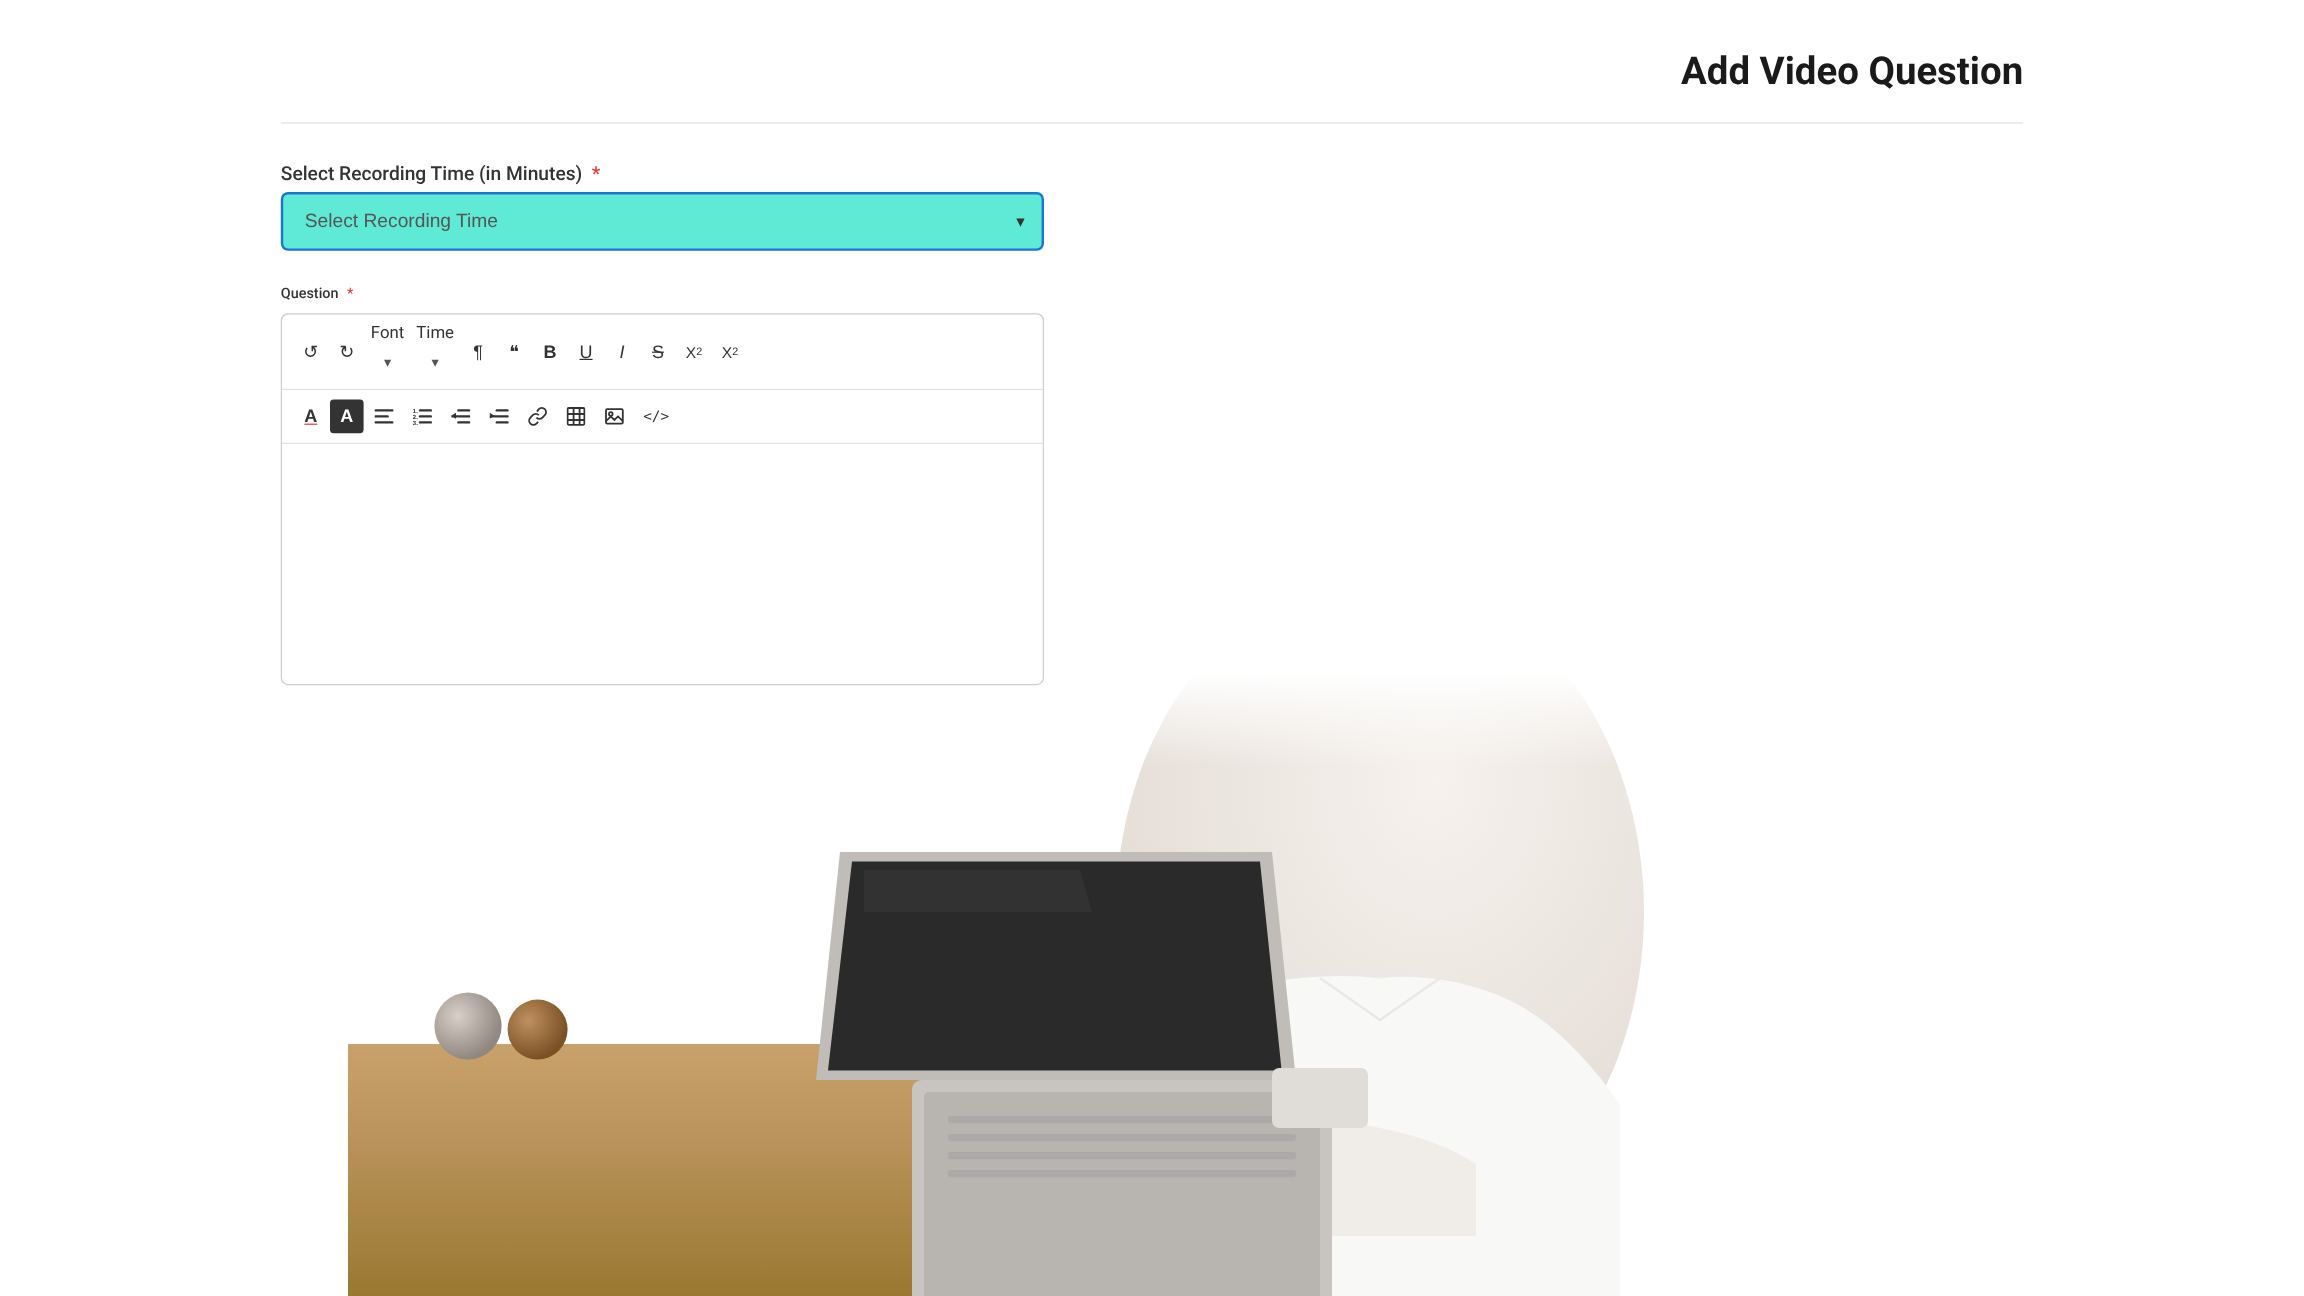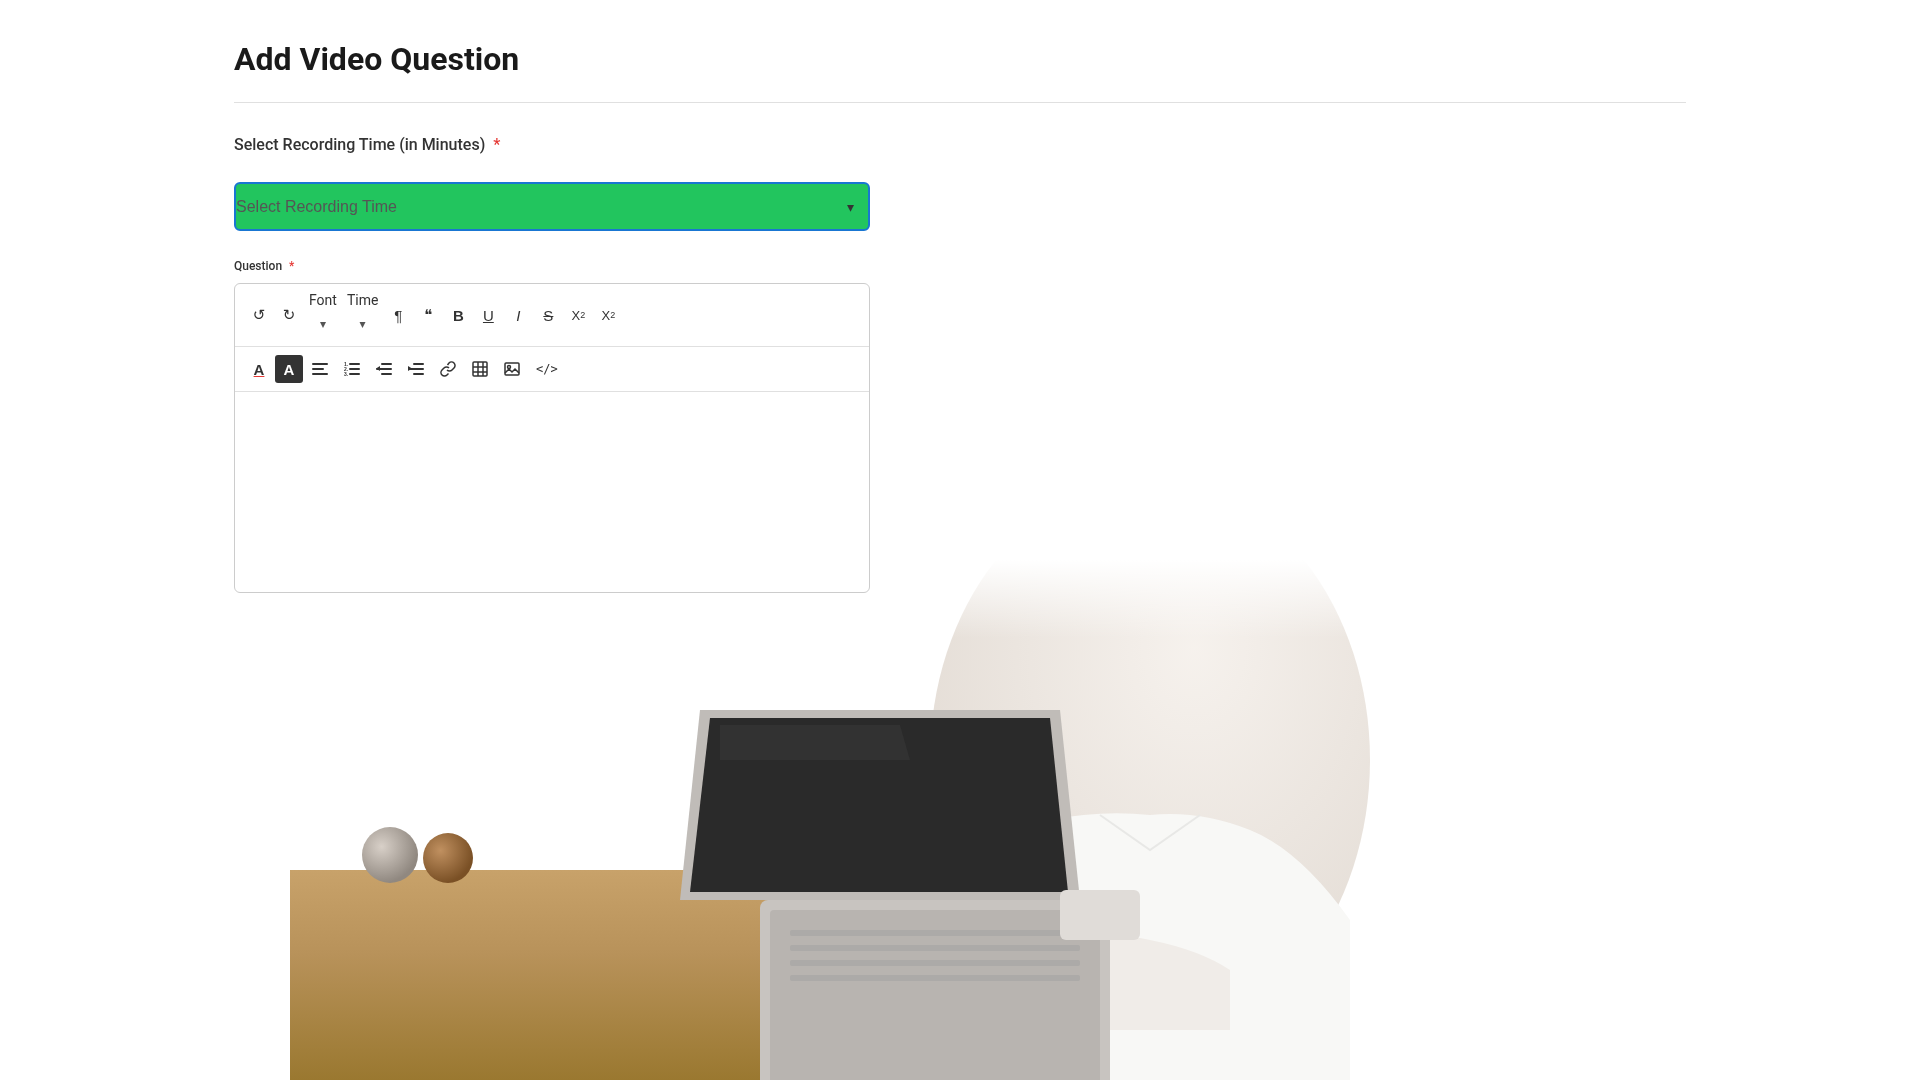--- a/index.html
+++ b/index.html
@@ -21,55 +21,56 @@
       padding: 40px 234px;
       position: relative;
       z-index: 2;
     }
 
     .page-title {
       font-size: 32px;
       font-weight: 700;
       color: #1a1a1a;
       margin-bottom: 24px;
+      text-align: right;
     }
 
     .divider {
       border: none;
       border-top: 1px solid #e0e0e0;
       margin-bottom: 32px;
     }
 
     .field-label {
       font-size: 16px;
       color: #333;
-      margin-bottom: 28px;
+      margin-bottom: 6px;
       font-weight: 500;
     }
 
     .required-star {
       color: #e53935;
       margin-left: 4px;
     }
 
     .select-wrapper {
       position: relative;
       width: 636px;
       margin-bottom: 28px;
     }
 
     .select-dropdown {
       width: 100%;
-      padding: 14px 0;
+      padding: 14px 18px;
       font-size: 16px;
       color: #555;
       border: 2px solid #1976d2;
       border-radius: 6px;
       appearance: none;
-      background: #22c55e;
+      background: #5eead4;
       cursor: pointer;
       outline: none;
     }
 
     .select-chevron {
       position: absolute;
       right: 16px;
       top: 50%;
       transform: translateY(-50%);
       pointer-events: none;

